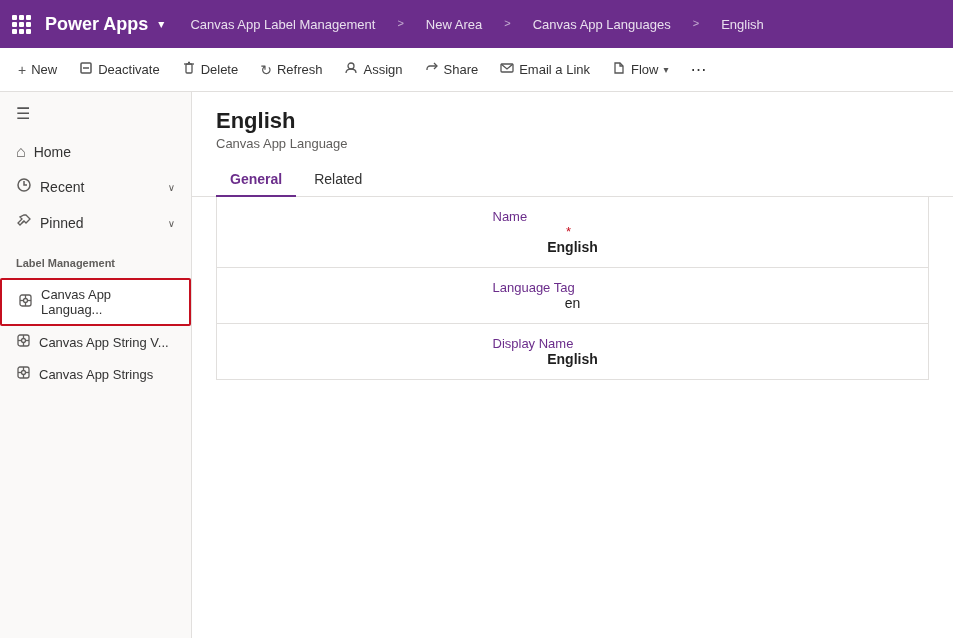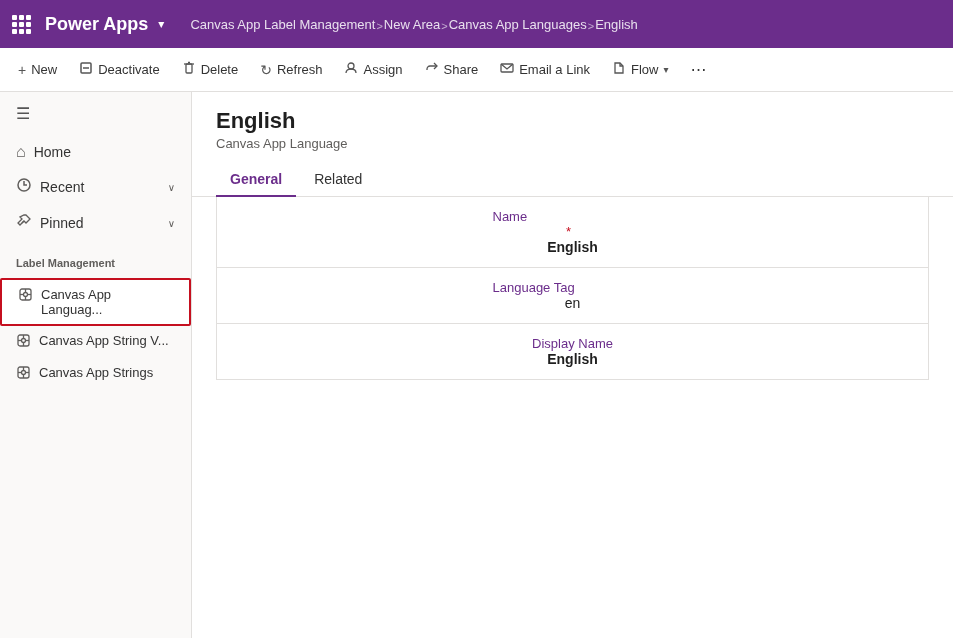--- a/index.html
+++ b/index.html
@@ -37,22 +37,22 @@
     }
     .topbar-chevron {
       color: white;
       font-size: 12px;
       cursor: pointer;
     }
     .topbar-breadcrumb {
       font-size: 13px;
       color: rgba(255,255,255,0.85);
       display: flex;
-      align-items: flex-end;
-      gap: 1px;
+      align-items: flex-start;
+      gap: 22px;
       margin-left: 16px;
     }
     .topbar-breadcrumb .sep { color: rgba(255,255,255,0.6); font-size: 11px; }
 
     
     .commandbar {
       background: white;
       height: 44px;
       display: flex;
       align-items: center;
@@ -110,20 +110,21 @@
 
     .sidebar-section-label {
       font-size: 11px;
       font-weight: 600;
       color: #605e5c;
       padding: 16px 16px 9px 16px;
       text-transform: none;
     }
     .sidebar-entity-item {
       display: flex;
+      align-items: center;
       gap: 8px;
       padding: 7px 16px;
       cursor: pointer;
       color: #333;
       font-size: 13px;
     }
     .sidebar-entity-item.active {
       border: 2px solid #c50f1f;
       border-radius: 2px;
       background: white;
@@ -180,21 +181,21 @@
       border-top: none;
     }
     .form-row {
       display: flex;
       align-items: center;
       padding: 12px 16px;
       border-bottom: 1px solid #e1dfdd;
       min-height: 44px;
       flex-direction: column;
     }
-    .form-row:last-child { border-bottom: none; text-align: center; }
+    .form-row:last-child { border-bottom: none; }
     .form-label {
       width: 160px;
       font-size: 13px;
       color: #6b2d8b;
       flex-shrink: 0;
     }
     .form-required-star {
       color: #c50f1f;
       margin-right: 8px;
       font-size: 13px;

